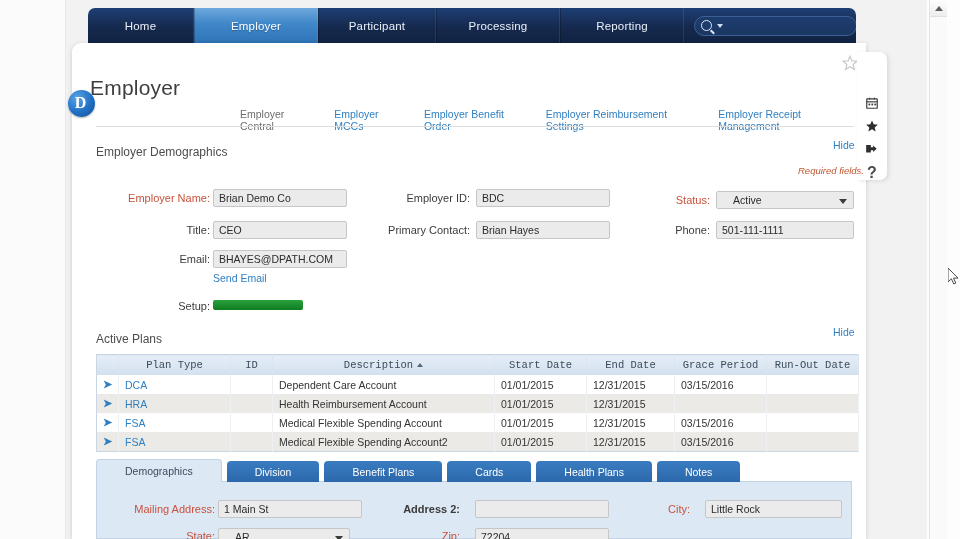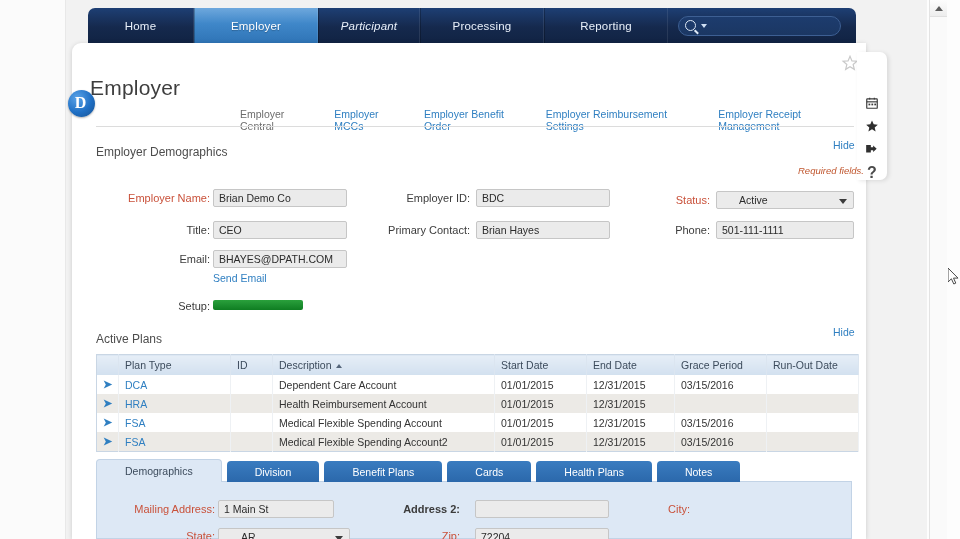--- a/index.html
+++ b/index.html
@@ -82,21 +82,21 @@
     color: #e9f0fa;
     font-size: 11.5px;
     letter-spacing: .2px;
     border-right: 1px solid rgba(255,255,255,.09);
     border-left: 1px solid rgba(0,0,0,.25);
     cursor: pointer;
     padding: 0 8px;
   }
   .nav-item.n0 { width: 106px; border-left: none; }
   .nav-item.n1 { width: 124px; }
-  .nav-item.n2 { width: 102px; font-style: italic; }
+  .nav-item.n2 { width: 118px; }
   .nav-item.n3 { width: 124px; }
   .nav-item.n4 { width: 124px; }
   .nav-item.active {
     background: linear-gradient(180deg,#6ea8dd 0%,#3f87c9 45%,#2f74b6 100%);
     color: #ffffff;
     text-shadow: 0 1px 1px rgba(0,0,0,.25);
   }
 
   .nav-search-wrap {
     flex: 1 1 auto;
@@ -280,21 +280,21 @@
     outline: none;
   }
   .sel {
     position: absolute;
     height: 18px;
     background: #ebebeb;
     border: 1px solid #c6c6c6;
     border-radius: 2px;
     font-size: 10.5px;
     color: #2b2b2b;
-    padding: 0 22px;
+    padding: 0 16px;
     display: flex; align-items: center;
     cursor: pointer;
   }
   .sel .cv {
     width: 0; height: 0;
     position: absolute; right: 6px; top: 7px;
     border-left: 4px solid transparent;
     border-right: 4px solid transparent;
     border-top: 5px solid #3b3b3b;
   }
@@ -322,24 +322,25 @@
     border: 1px solid #c9d6e4;
     border-collapse: collapse;
     background: #ffffff;
     table-layout: fixed;
   }
   .tbl th {
     background: linear-gradient(180deg,#e6eef7 0%,#d2e0ef 100%);
     color: #3c4b5c;
     font-size: 10.5px;
     font-weight: normal;
-    text-align: left;
+    text-align: center;
     padding: 4px 6px;
     border-right: 1px solid #dbe5f0;
     height: 19px;
+    font-family: Liberation Mono, monospace;
   }
   .tbl td {
     font-size: 10.5px;
     color: #333333;
     padding: 3px 6px;
     height: 17px;
     border-right: 1px solid #eef1f4;
     white-space: nowrap;
     overflow: hidden;
   }
@@ -625,26 +626,27 @@
       <span>Health Plans</span>
     </div>
     <div class="tab">
       <span>Notes</span>
     </div>
   </div>
 
   <div class="tabpanel"></div>
 
   <div class="fld-label req" style="left:110px; top:503px; width:105px;">Mailing Address:</div>
-  <input class="txt" style="left: 218px; top: 500px; width: 116px;" value="1 Main St">
+  <input class="txt" style="left: 218px; top: 500px; width: 144px;" value="1 Main St">
 
   <div class="fld-label" style="left:350px; top:503px; width:110px;font-weight:bold;">Address 2:</div>
   <input class="txt" style="left: 475px; top: 500px; width: 134px;" value="">
 
   <div class="fld-label req" style="left:620px; top:503px; width:70px;">City:</div>
+  <input class="txt" style="left: 705px; top: 500px; width: 137px;" value="Little Rock">
 
   <div class="fld-label req" style="left:110px; top:530px; width:105px;">State:</div>
   <div class="sel" style="left:218px; top:528px; width:132px;">
     <span>AR</span>
     <span class="cv"></span>
   </div>
 
   <div class="fld-label req" style="left:400px; top:530px; width:60px;">Zip:</div>
   <input class="txt" style="left: 475px; top: 528px; width: 134px;" value="72204">
 

